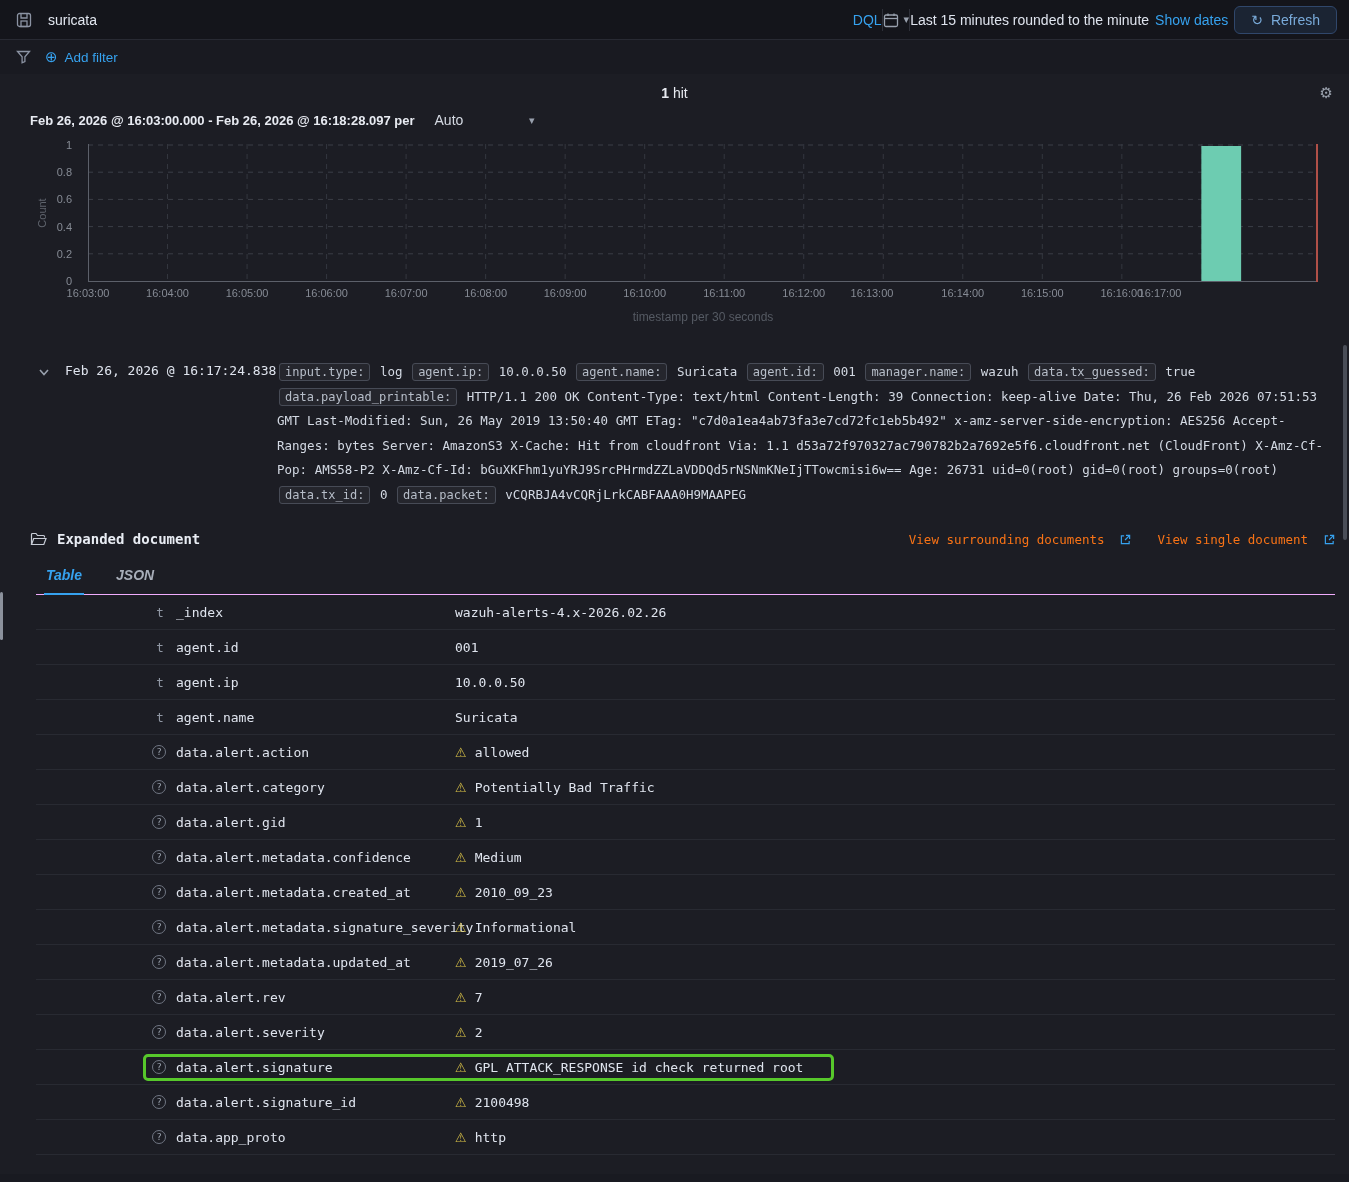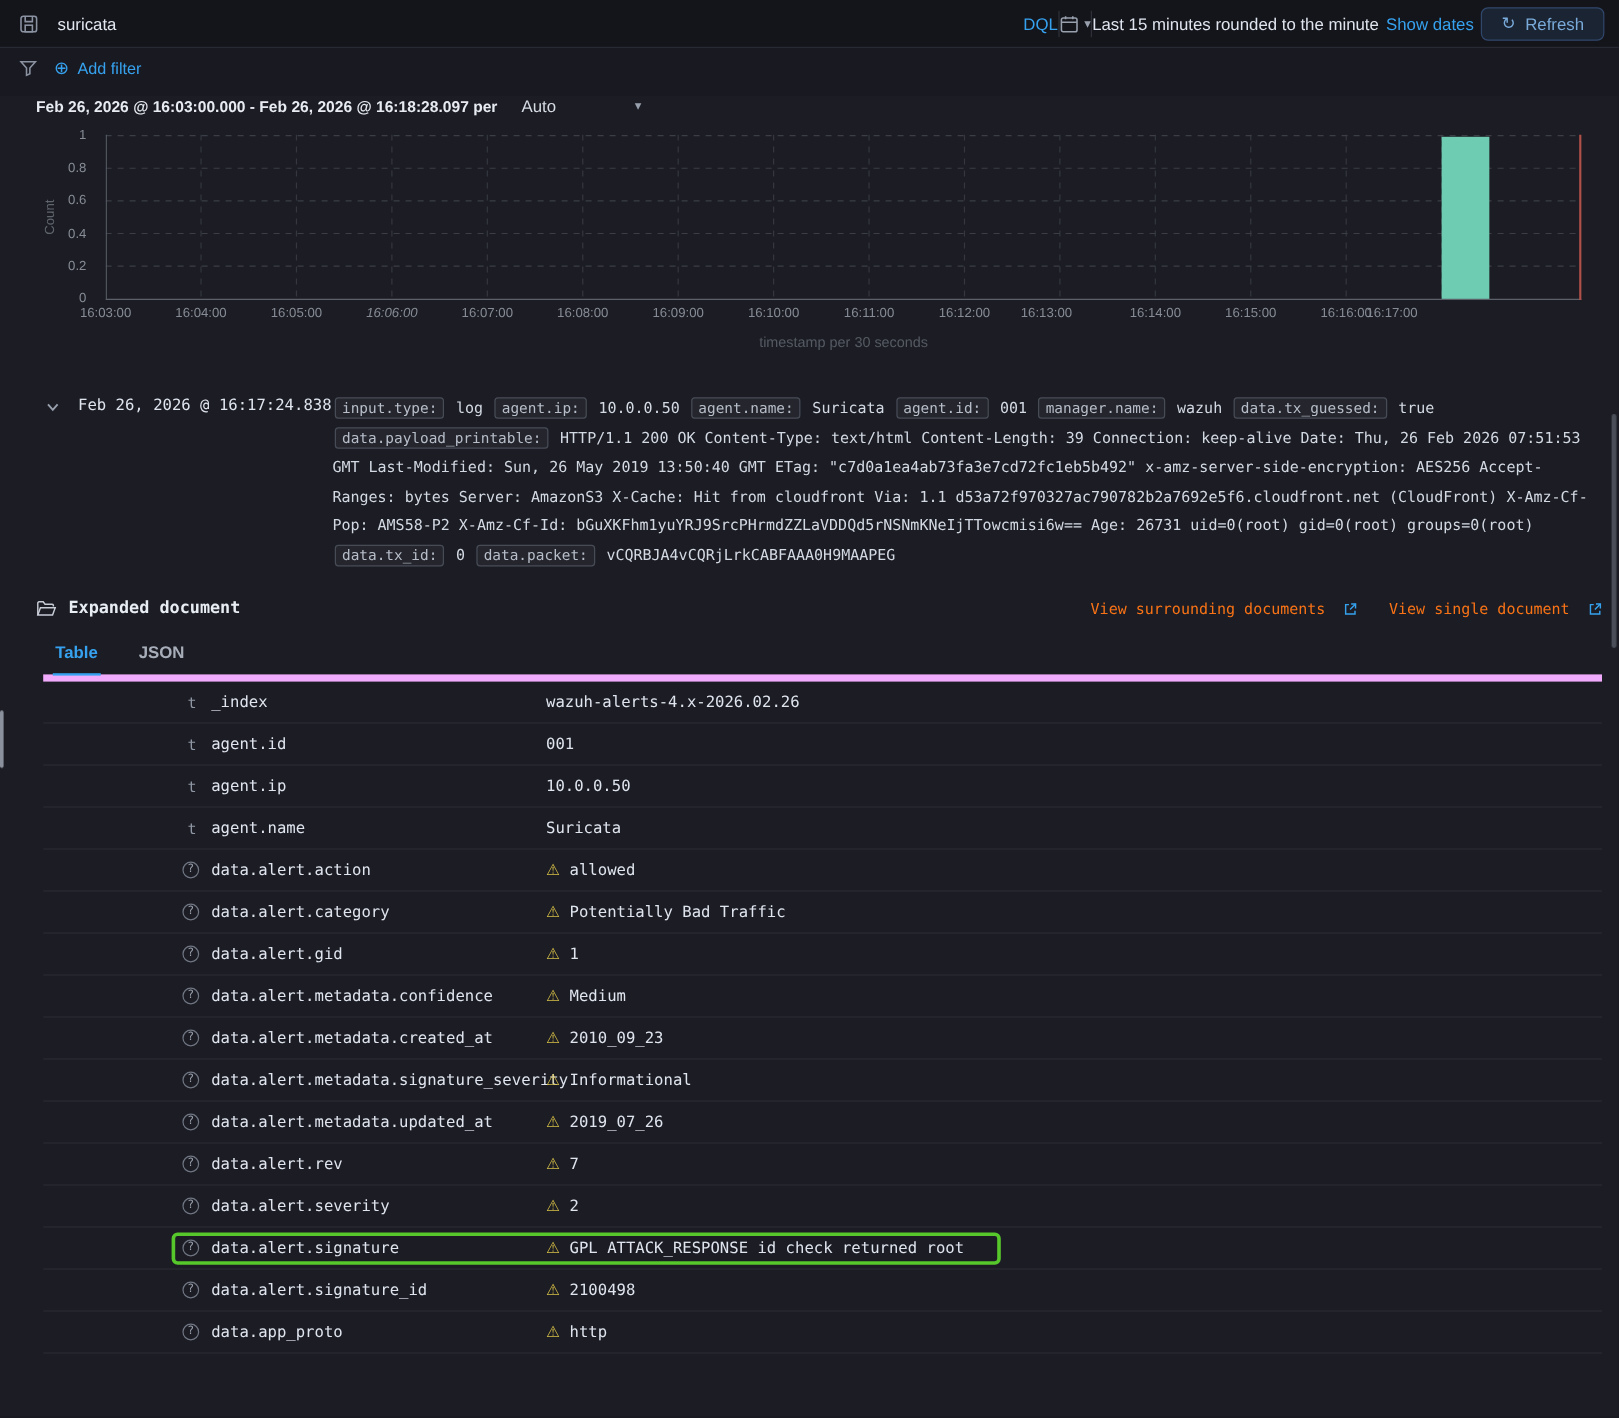--- a/index.html
+++ b/index.html
@@ -68,21 +68,21 @@
   .dsource { flex:1; font-family:"DejaVu Sans Mono",monospace; font-size:12.5px; line-height:24.5px; color:#d3d9e3; overflow-wrap:anywhere; padding-right:10px; }
   .src-badge { border:1px solid #474b56; border-radius:3px; background:#25262d; padding:1px 5px; color:#b7bec9; font-size:12px; margin:0 2px; white-space:nowrap; }
 
   
   .exp-head { display:flex; align-items:center; margin:8px 14px 0 30px; }
   .folder-icon { margin-right:10px; display:flex; }
   .exp-title { font-family:"DejaVu Sans Mono",monospace; font-weight:700; font-size:14px; color:#e8ecf3; }
   .exp-links { margin-left:auto; display:flex; gap:26px; }
   .exp-link { color:#f97316; font-family:"DejaVu Sans Mono",monospace; font-size:12.5px; display:flex; align-items:center; gap:16px; cursor:pointer; }
 
-  .tabs { display:flex; gap:30px; margin:14px 14px 0 36px; padding-left:8px; border-bottom:6px solid #f0abfc; }
+  .tabs { display:flex; gap:30px; margin:14px 14px 0 36px; padding-left:8px; border-bottom:1px solid #f0abfc;font-style:italic; }
   .tab { padding:6px 2px 10px; font-size:14px; font-weight:600; color:#a8aeb9; cursor:pointer; }
   .tab.active { color:#36a2ef; border-bottom:2px solid #36a2ef; margin-bottom:-1px; }
 
   .fields { margin:0 14px 0 36px; }
   .field-row { height:35px; display:flex; align-items:center; border-bottom:1px solid #282a32; padding-left:110px; }
   .row-inner { display:inline-flex; align-items:center; padding:3px 28px 3px 6px; border:3px solid transparent; border-radius:5px; margin-left:-3px; }
   .f-icon { width:16px; margin-right:8px; flex:none; text-align:center; color:#8f96a3; font-family:"DejaVu Sans Mono",monospace; font-size:12.5px; }
   .f-icon.q { width:14px; height:14px; margin-right:10px; border:1px solid #707683; border-radius:50%; line-height:12px; font-size:9.5px; color:#9aa1ad; }
   .f-name { width:279px; flex:none; font-family:"DejaVu Sans Mono",monospace; font-size:13px; color:#dfe4ee; }
   .f-value { display:flex; align-items:center; gap:8px; font-family:"DejaVu Sans Mono",monospace; font-size:13px; color:#dfe4ee; white-space:nowrap; }
@@ -139,20 +139,24 @@
       </svg>
     </span>
     <span class="add-filter">
       <span class="plus icon-glyph">⊕</span>
       <span>Add filter</span>
     </span>
   </div>
 
   <main class="panel">
 
+    <div class="hits-row">
+      <span class="hits"><b>1</b>&nbsp;<span>hit</span></span>
+      <span class="gear icon-glyph">⚙</span>
+    </div>
 
     <div class="chart-header">
       <span class="range-label">Feb 26, 2026 @ 16:03:00.000 - Feb 26, 2026 @ 16:18:28.097 per</span>
       <span class="interval-select">
         <span>Auto</span>
         <span class="caret icon-glyph">▾</span>
       </span>
     </div>
 
     <div class="chart">
@@ -187,21 +191,21 @@
             <line x1="0" y1="1" x2="1230" y2="1" stroke="#3b3e47" stroke-dasharray="5 5"></line>
             <rect x="1113.3620689655172" y="2" width="39.76293103448276" height="136" fill="#6dccb1"></rect>
             <line x1="0.5" y1="0" x2="0.5" y2="138" stroke="#5c606a"></line>
             <line x1="0" y1="137.5" x2="1230" y2="137.5" stroke="#5c606a"></line>
             <line x1="1229" y1="0" x2="1229" y2="138" stroke="#b05048" stroke-width="2"></line>
           </svg></div>
       <div class="xticks">
           <span style="left: 0px;">16:03:00</span>
           <span style="left: 79.5259px;">16:04:00</span>
           <span style="left: 159.052px;">16:05:00</span>
-          <span style="left: 238.578px; font-style: italic;">16:06:00</span>
+          <span style="left: 238.578px;">16:06:00</span>
           <span style="left: 318.103px;">16:07:00</span>
           <span style="left: 397.629px;">16:08:00</span>
           <span style="left: 477.155px;">16:09:00</span>
           <span style="left: 556.681px;">16:10:00</span>
           <span style="left: 636.207px;">16:11:00</span>
           <span style="left: 715.733px;">16:12:00</span>
           <span style="left: 784px;">16:13:00</span>
           <span style="left: 874.784px;">16:14:00</span>
           <span style="left: 954.31px;">16:15:00</span>
           <span style="left: 1033.84px;">16:16:00</span>

